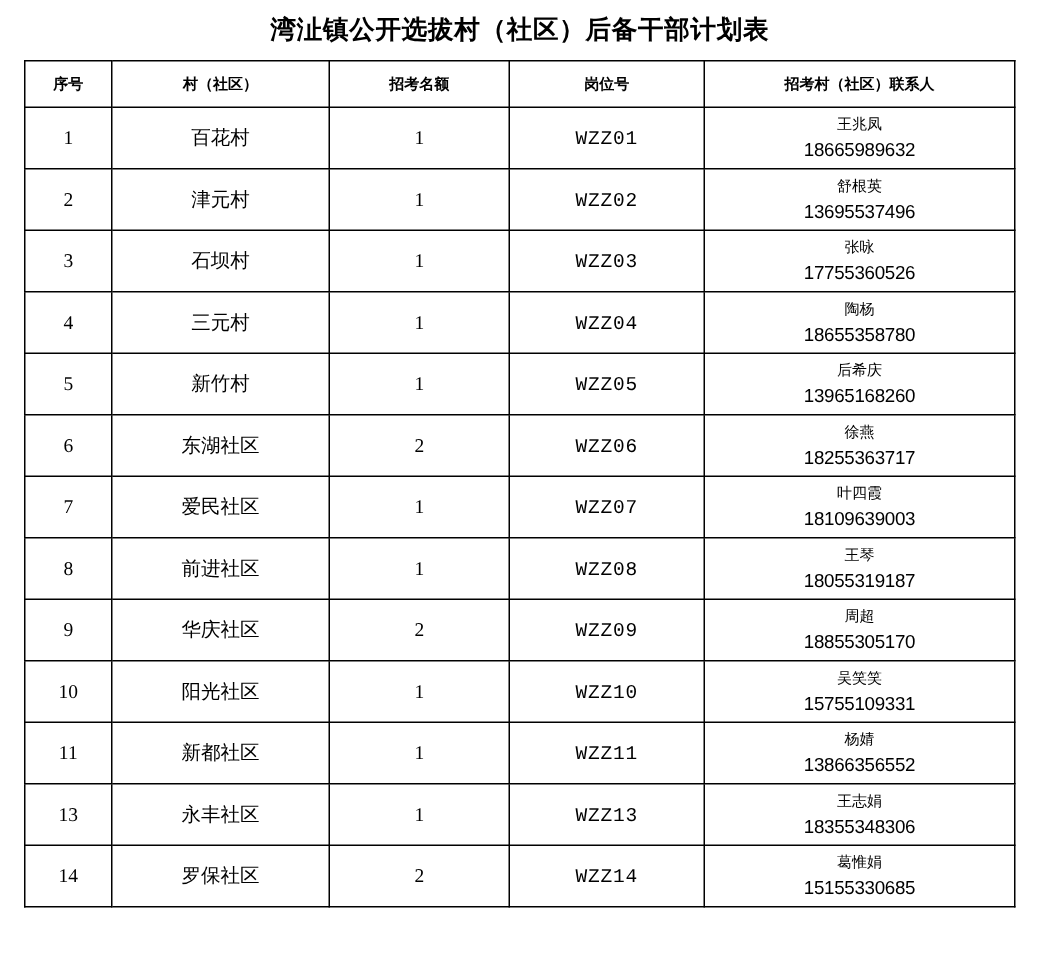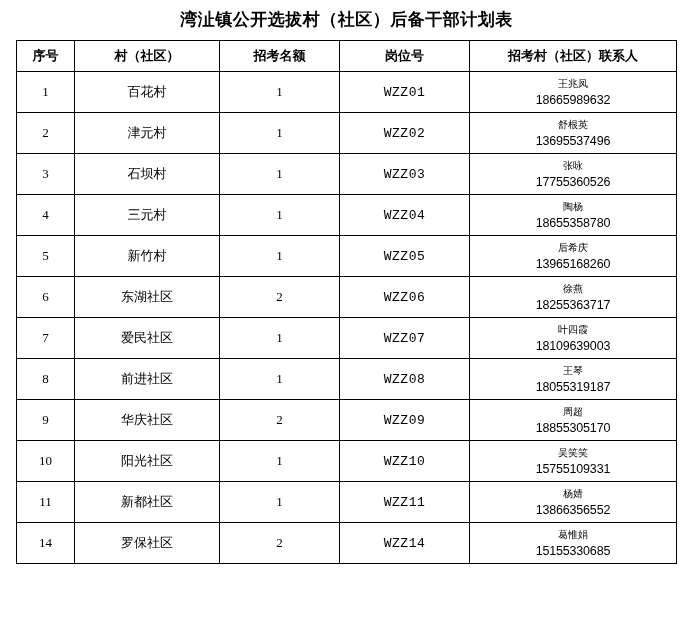--- a/index.html
+++ b/index.html
@@ -40,21 +40,21 @@
   table.plan-table td {
     border: 1px solid #000000;
     text-align: center;
     vertical-align: middle;
     font-size: 13px;
     padding: 0;
   }
   table.plan-table thead th {
     height: 30px;
     font-weight: bold;
-    font-size: 13px;
+    font-size: 10px;
   }
   .col-idx   { width: 58px; }
   .col-vill  { width: 145px; }
   .col-quota { width: 120px; }
   .col-post  { width: 130px; }
   .col-ct    { width: 207px; }
   table.plan-table tbody td {
     height: 40px;
   }
   .mono {
@@ -208,20 +208,30 @@
           <td class="num">11</td>
           <td>新都社区</td>
           <td class="num">1</td>
           <td class="mono">WZZ11</td>
           <td>
             <span class="contact-name">杨婧</span>
             <span class="contact-phone">13866356552</span>
           </td>
         </tr>
         <tr>
+          <td class="num">13</td>
+          <td>永丰社区</td>
+          <td class="num">1</td>
+          <td class="mono">WZZ13</td>
+          <td>
+            <span class="contact-name">王志娟</span>
+            <span class="contact-phone">18355348306</span>
+          </td>
+        </tr>
+        <tr>
           <td class="num">14</td>
           <td>罗保社区</td>
           <td class="num">2</td>
           <td class="mono">WZZ14</td>
           <td>
             <span class="contact-name">葛惟娟</span>
             <span class="contact-phone">15155330685</span>
           </td>
         </tr>
       </tbody>

